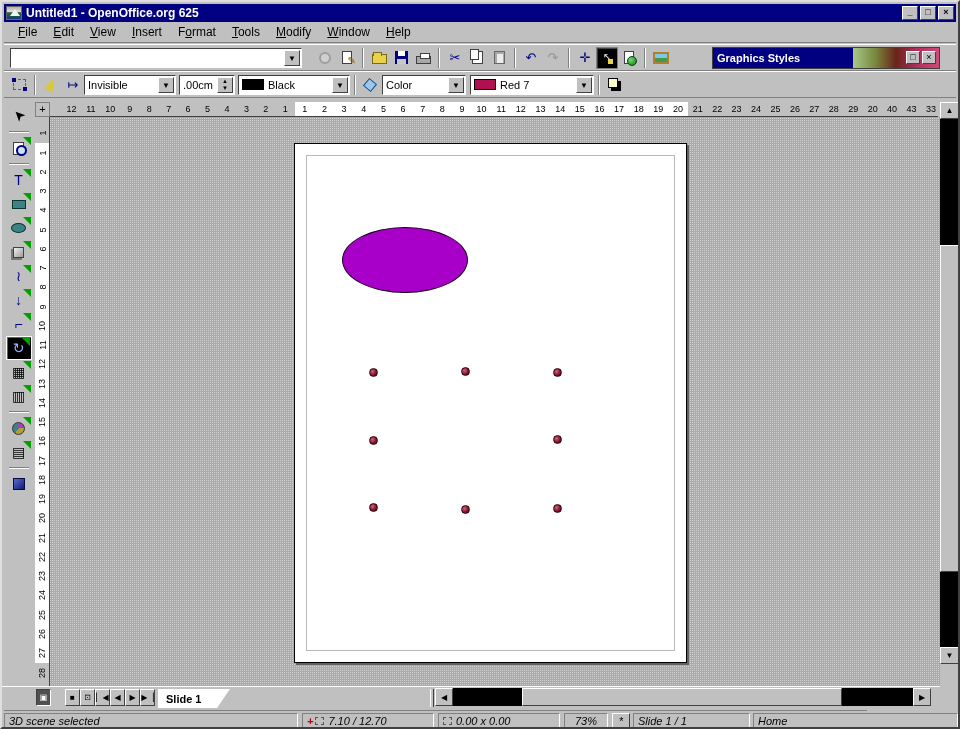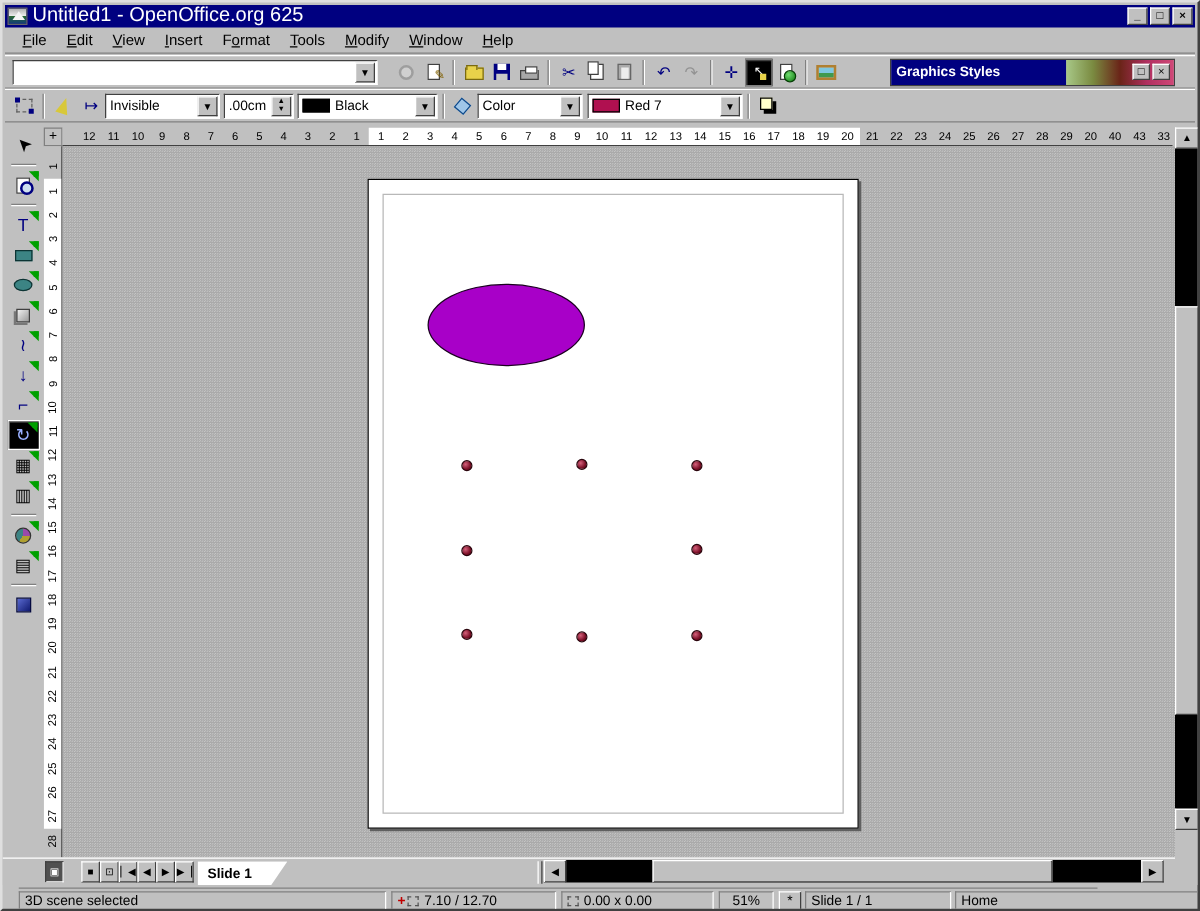--- a/index.html
+++ b/index.html
@@ -7,21 +7,21 @@
   #win{position:relative;width:960px;height:729px;background:#c0c0c0;
        border-top:2px solid #dfdfdf;border-left:2px solid #dfdfdf;
        border-right:2px solid #404040;border-bottom:2px solid #404040;overflow:hidden;}
   
   .titlebar{position:absolute;left:2px;top:2px;width:952px;height:18px;background:#000080;
             display:flex;align-items:center;padding:0 2px;color:#fff;}
   .titlebar .appicon{width:16px;height:14px;margin-right:4px;background:linear-gradient(180deg,#b0b0b0 0%,#e8e8e8 45%,#2a6a2a 46%,#123d7a 100%);
             border:1px solid #666;position:relative;}
   .titlebar .appicon::before{content:"";position:absolute;left:3px;top:2px;border-left:5px solid transparent;
             border-right:5px solid transparent;border-bottom:7px solid #f4f4f4;}
-  .titlebar .t-title{font-size:16px;font-weight:normal;flex:1;white-space:nowrap;}
+  .titlebar .t-title{font-size:12px;font-weight:bold;flex:1;white-space:nowrap;}
   .tbtn-sys{width:16px;height:14px;background:#c0c0c0;border-top:1px solid #fff;border-left:1px solid #fff;
             border-right:1px solid #404040;border-bottom:1px solid #404040;margin-left:2px;
             font-size:9px;line-height:11px;text-align:center;color:#000;font-weight:bold;}
   
   .menubar{position:absolute;left:2px;top:20px;width:952px;height:21px;display:flex;align-items:center;
            padding-left:6px;border-bottom:1px solid #808080;font-size:12px;}
   .menu-item{padding:2px 8px;}
   
   .bar{position:absolute;left:2px;width:952px;display:flex;align-items:center;
        border-top:1px solid #fff;border-bottom:1px solid #808080;}
@@ -118,21 +118,21 @@
   
   #tabrow{position:absolute;left:0;top:684px;width:938px;height:22px;background:#c0c0c0;border-top:1px solid #fff;}
   .vwbtn{position:absolute;top:2px;width:15px;height:17px;background:#c0c0c0;border-top:1px solid #fff;border-left:1px solid #fff;border-right:1px solid #404040;border-bottom:1px solid #404040;
          font-size:8px;display:flex;align-items:center;justify-content:center;}
   .vwbtn.pressed{background:#505050;color:#fff;border-top:1px solid #404040;border-left:1px solid #404040;border-right:1px solid #fff;border-bottom:1px solid #fff;}
   #slidetab{position:absolute;left:156px;top:2px;height:19px;width:72px;background:#fff;
             clip-path:polygon(0 0,100% 0,calc(100% - 13px) 100%,0 100%);
             font-size:11px;font-weight:bold;display:flex;align-items:center;padding-left:8px;}
   #tabsplit{position:absolute;left:428px;top:2px;width:4px;height:18px;background:#c0c0c0;border-left:1px solid #fff;border-right:1px solid #404040;}
   
-  #statusbar{position:absolute;left:13px;top:708px;width:863px;height:19px;border-top:1px solid #808080;font-size:11px;}
+  #statusbar{position:absolute;left:2px;top:708px;width:863px;height:19px;border-top:1px solid #808080;font-size:11px;font-style:italic;}
   .sfield{position:absolute;top:2px;height:16px;border-top:1px solid #808080;border-left:1px solid #808080;border-bottom:1px solid #fff;border-right:1px solid #fff;
           display:flex;align-items:center;padding:0 4px;white-space:nowrap;overflow:hidden;}
   .cross{color:#c00000;font-weight:bold;margin-right:2px;}
   .dashedbox{width:9px;height:8px;border:1px dashed #555;margin-right:4px;flex:none;}
   .sraised{border:1px solid;border-color:#fff #404040 #404040 #fff;justify-content:center;}
 </style>
 </head>
 <body>
 
 <div id="win">
@@ -554,21 +554,21 @@
     <div class="sfield" style="left:298px;width:132px;">
       <span class="cross">+</span>
       <span class="dashedbox"></span>
       <span>7.10 / 12.70</span>
     </div>
     <div class="sfield" style="left:434px;width:122px;">
       <span class="dashedbox"></span>
       <span>0.00 x 0.00</span>
     </div>
     <div class="sfield" style="left:560px;width:44px;justify-content:center;">
-      <span>51%</span>
+      <span>73%</span>
     </div>
     <div class="sfield sraised" style="left:608px;width:18px;">
       <span>*</span>
     </div>
     <div class="sfield" style="left:629px;width:117px;">
       <span>Slide 1 / 1</span>
     </div>
     <div class="sfield" style="left:749px;width:205px;">
       <span>Home</span>
     </div>

